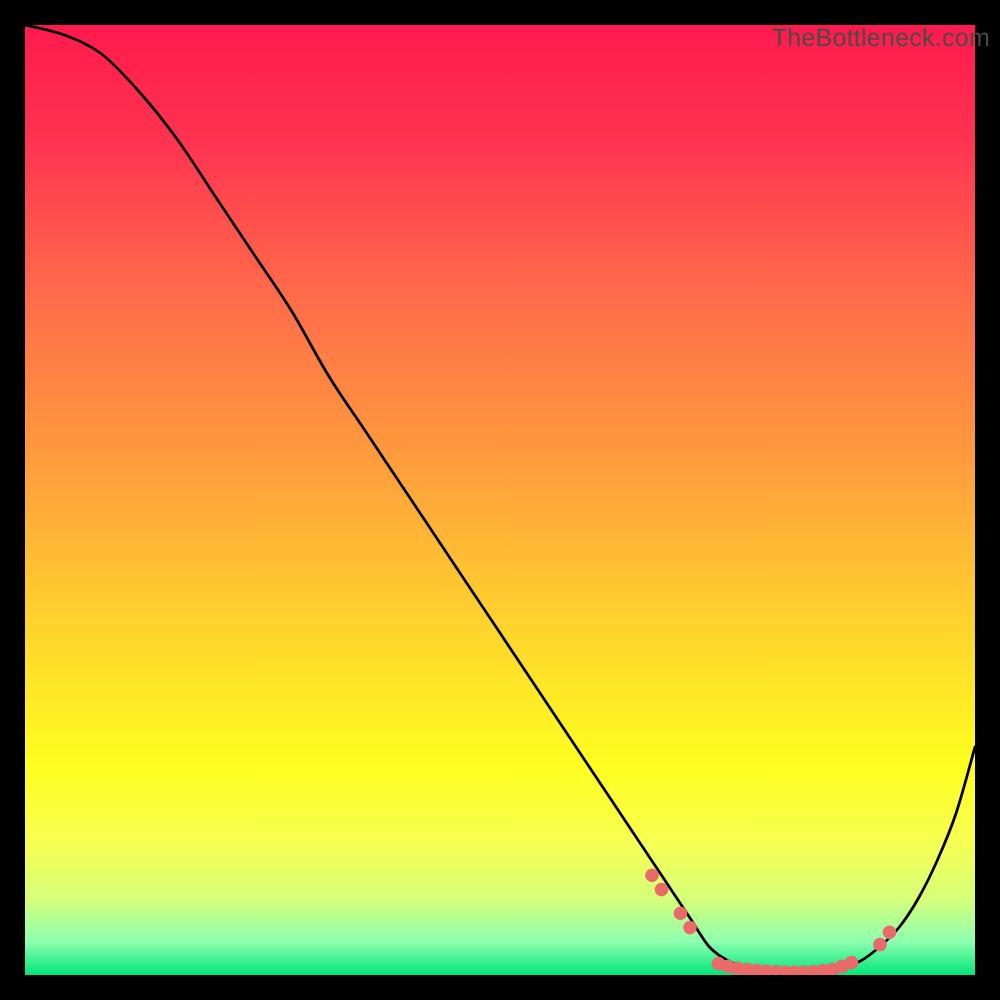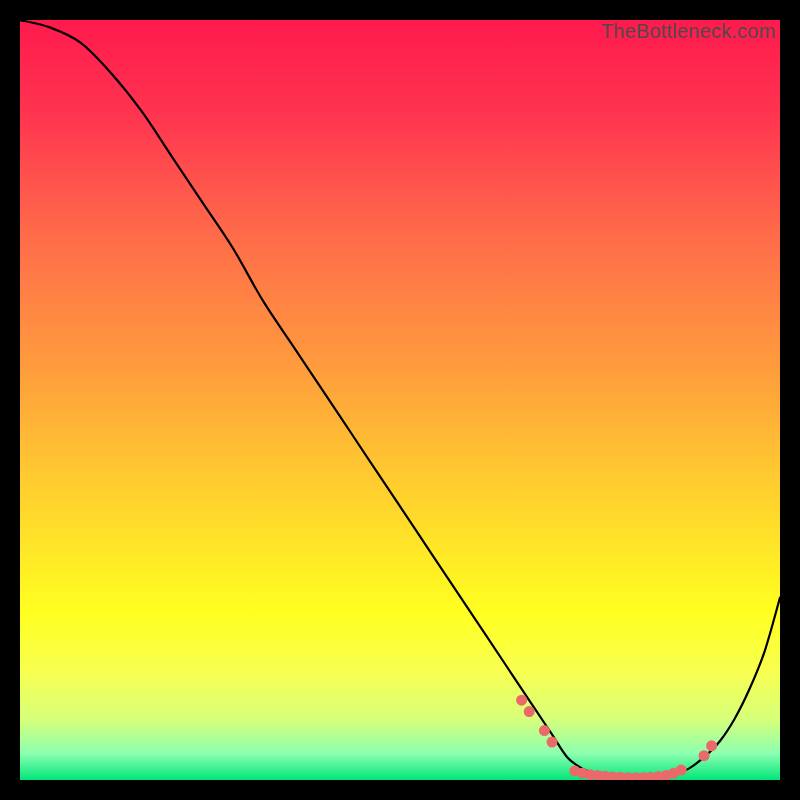--- a/index.html
+++ b/index.html
@@ -11,20 +11,21 @@
     overflow: hidden;
     font-family: Arial, Helvetica, sans-serif;
   }
   .frame {
     position: absolute;
     left: 20px;
     top: 20px;
     width: 760px;
     height: 720px;
     background: #000;
+    padding-left: 16px;
   }
   .gradient-area {
     position: absolute;
     left: 0;
     top: 0;
     width: 760px;
     height: 760px;
   }
   .watermark {
     position: absolute;

